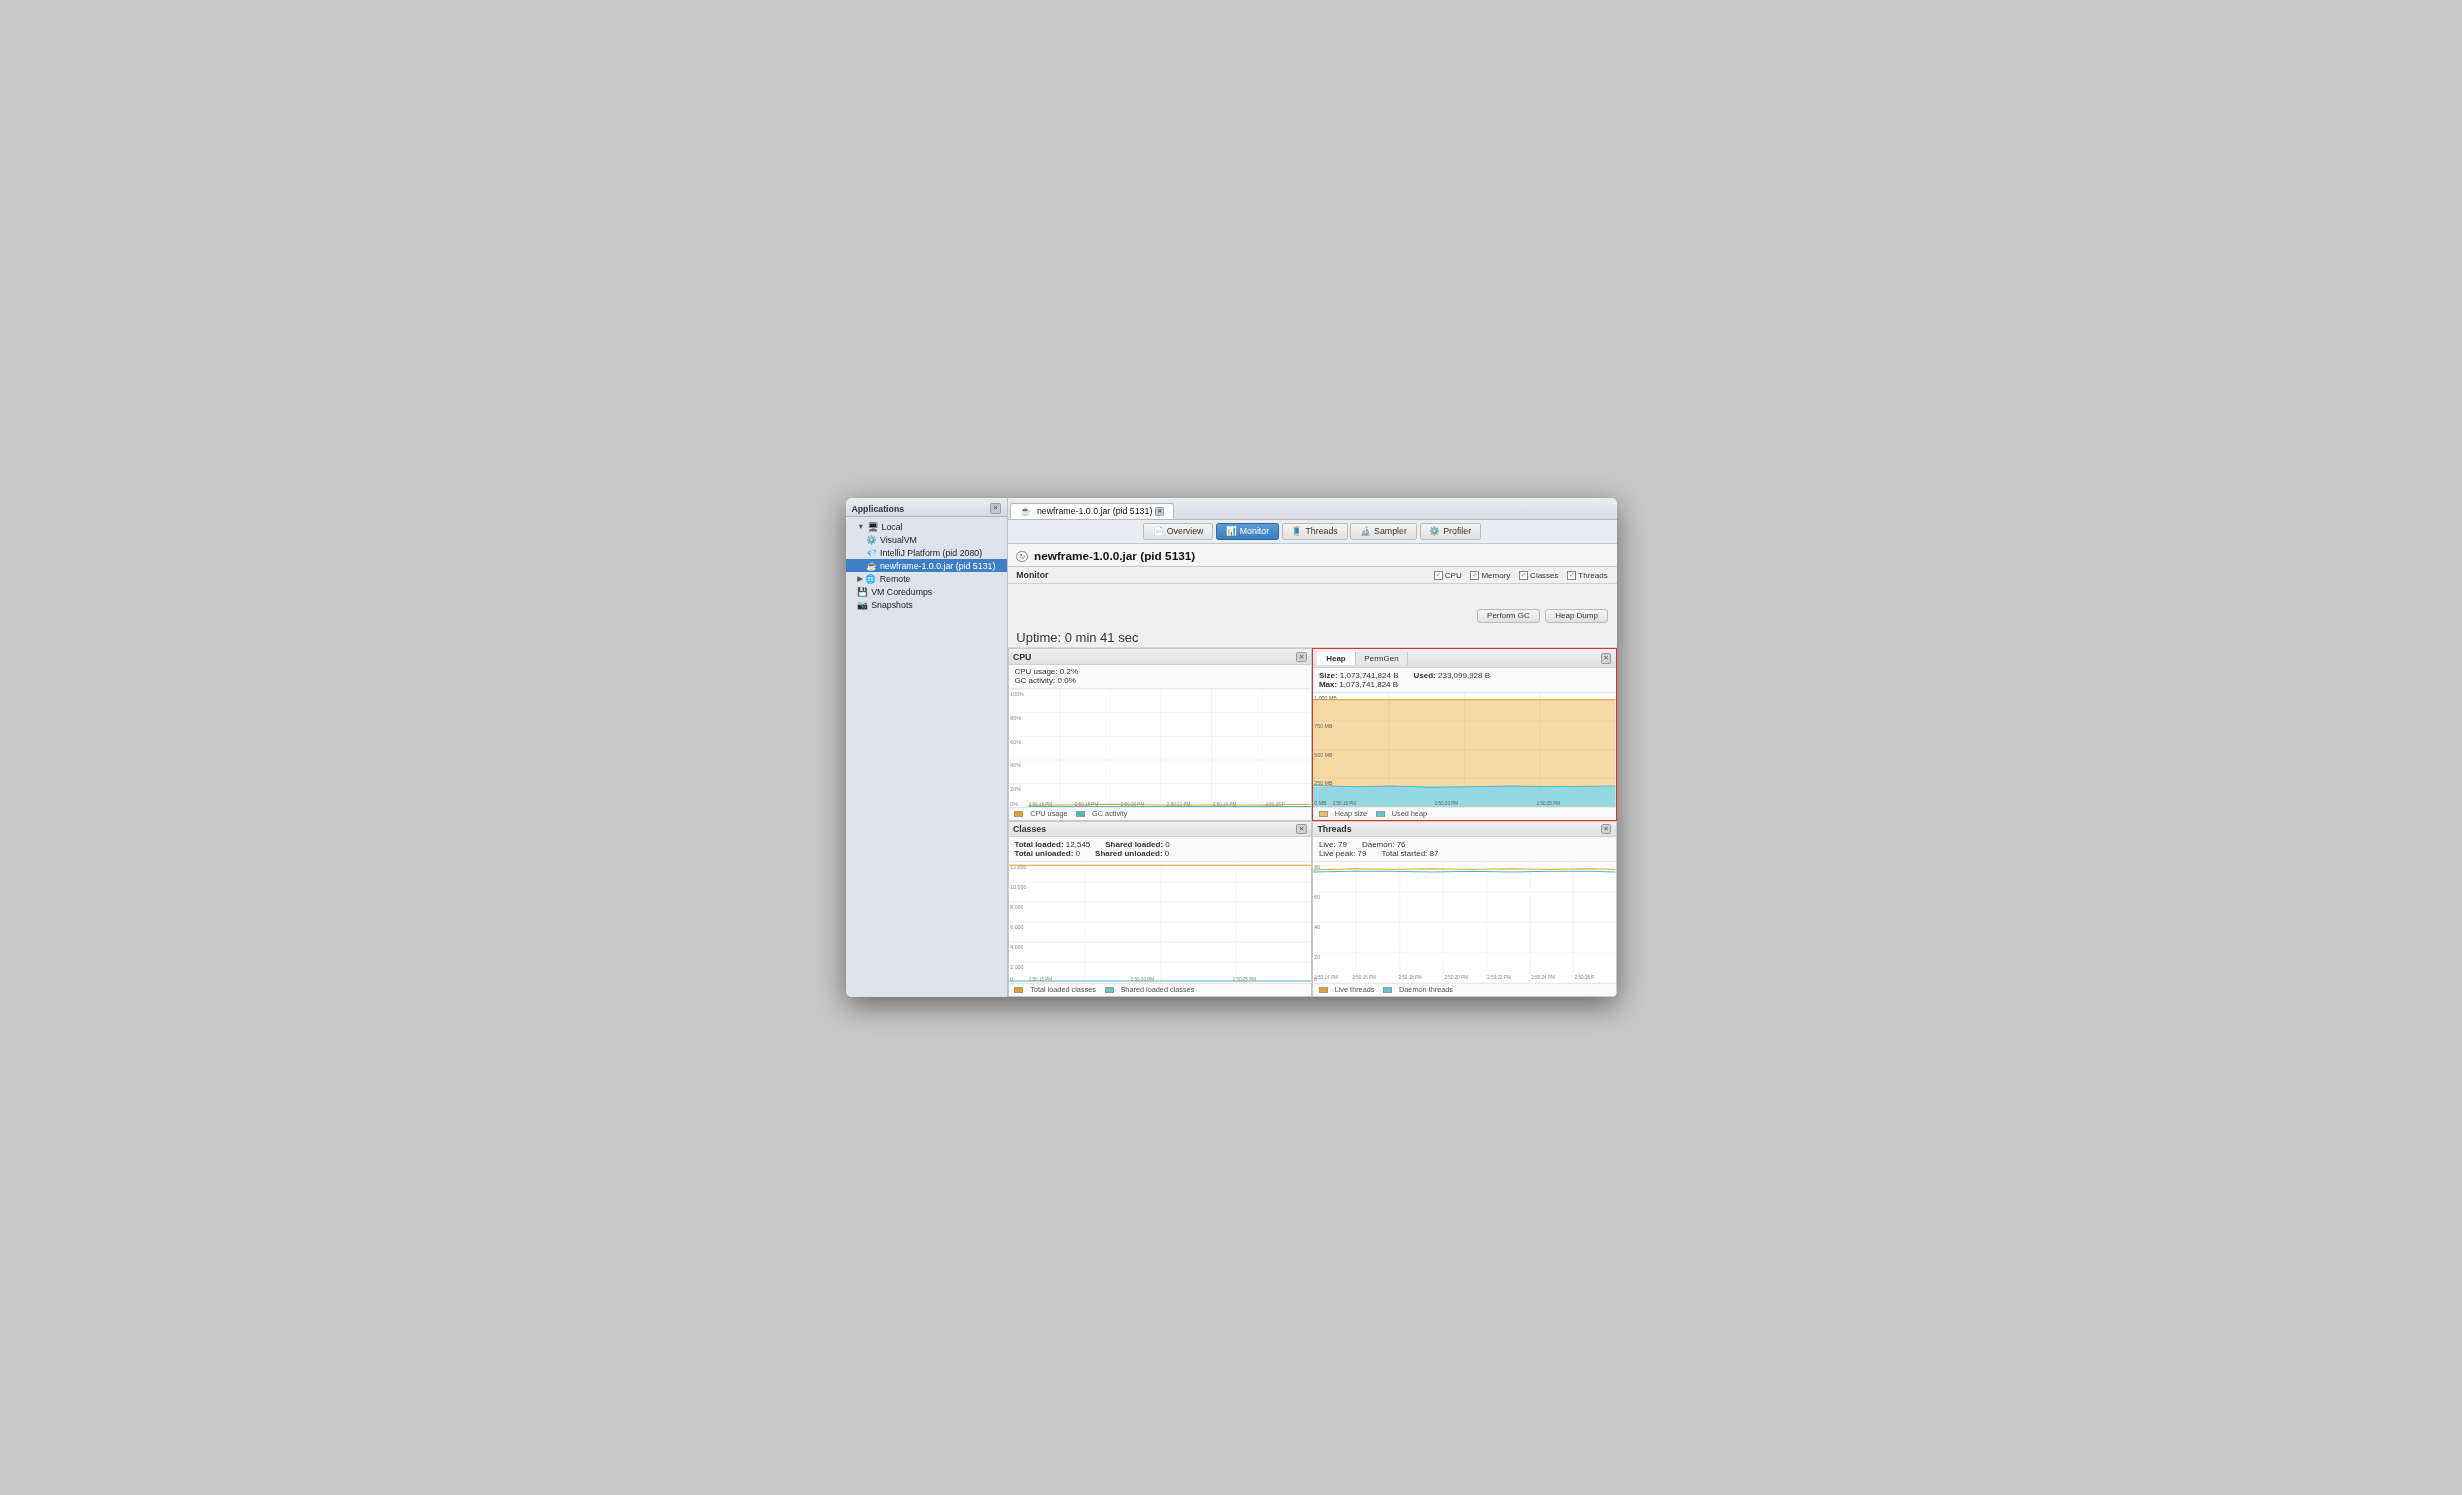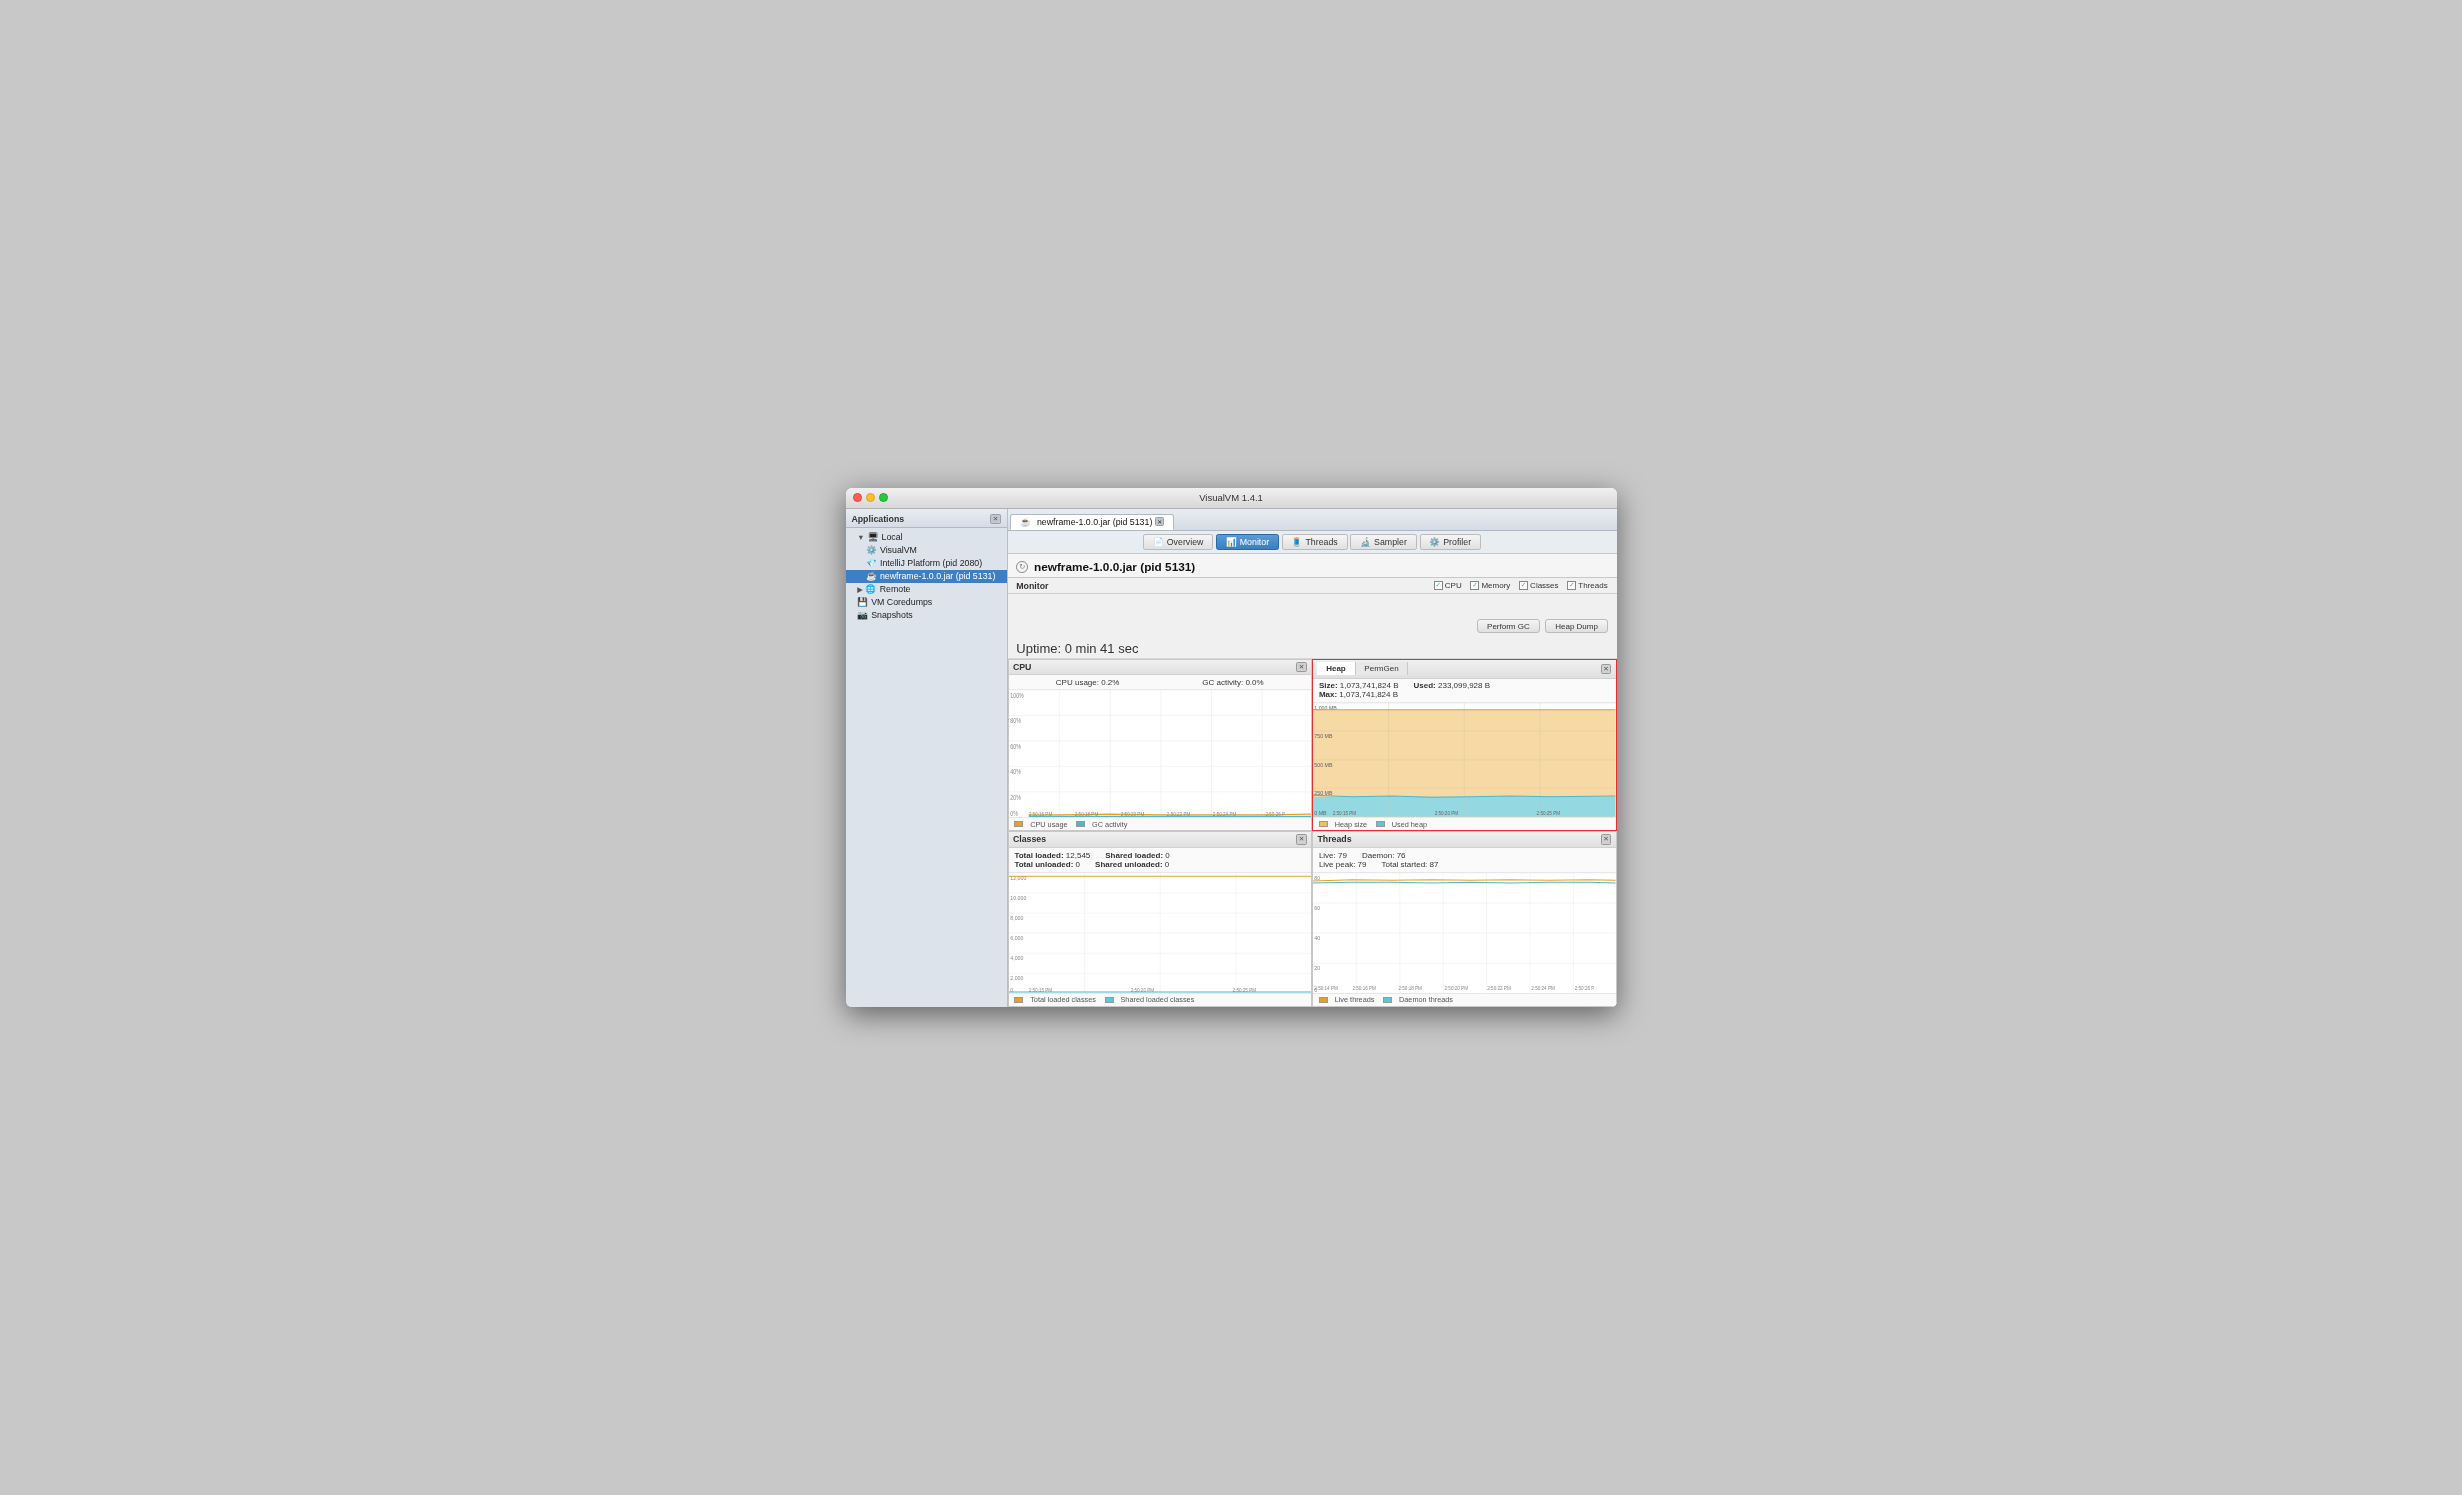--- a/index.html
+++ b/index.html
@@ -276,35 +276,28 @@
     }
     .legend-item { display: flex; align-items: center; gap: 7px; }
     .legend-color { width: 8.8px; height: 5.9px; border: 0.7px solid #999; }
     svg { width: 100%; height: 100%; }
     .cpu-stats-row {
       display: flex; justify-content: space-around;
       padding: 2.2px 5.9px;
       font-size: 8px; color: #333;
       background: #fafafa;
       border-bottom: 0.7px solid #e8e8e8;
+      flex-direction: column;
     }
   </style>
 </head>
 <body>
 
 <div class="window">
 
-  <div class="titlebar">
-    <div class="traffic-lights">
-      <div class="tl tl-red"></div>
-      <div class="tl tl-yellow"></div>
-      <div class="tl tl-green"></div>
-    </div>
-    <div class="titlebar-title">VisualVM 1.4.1</div>
-  </div>
 
   <div class="main-layout">
 
     <div class="sidebar">
       <div class="sidebar-header">
         <span class="sidebar-header-title">Applications</span>
         <div class="sidebar-close-btn">✕</div>
       </div>
       <div class="sidebar-tree">
 

